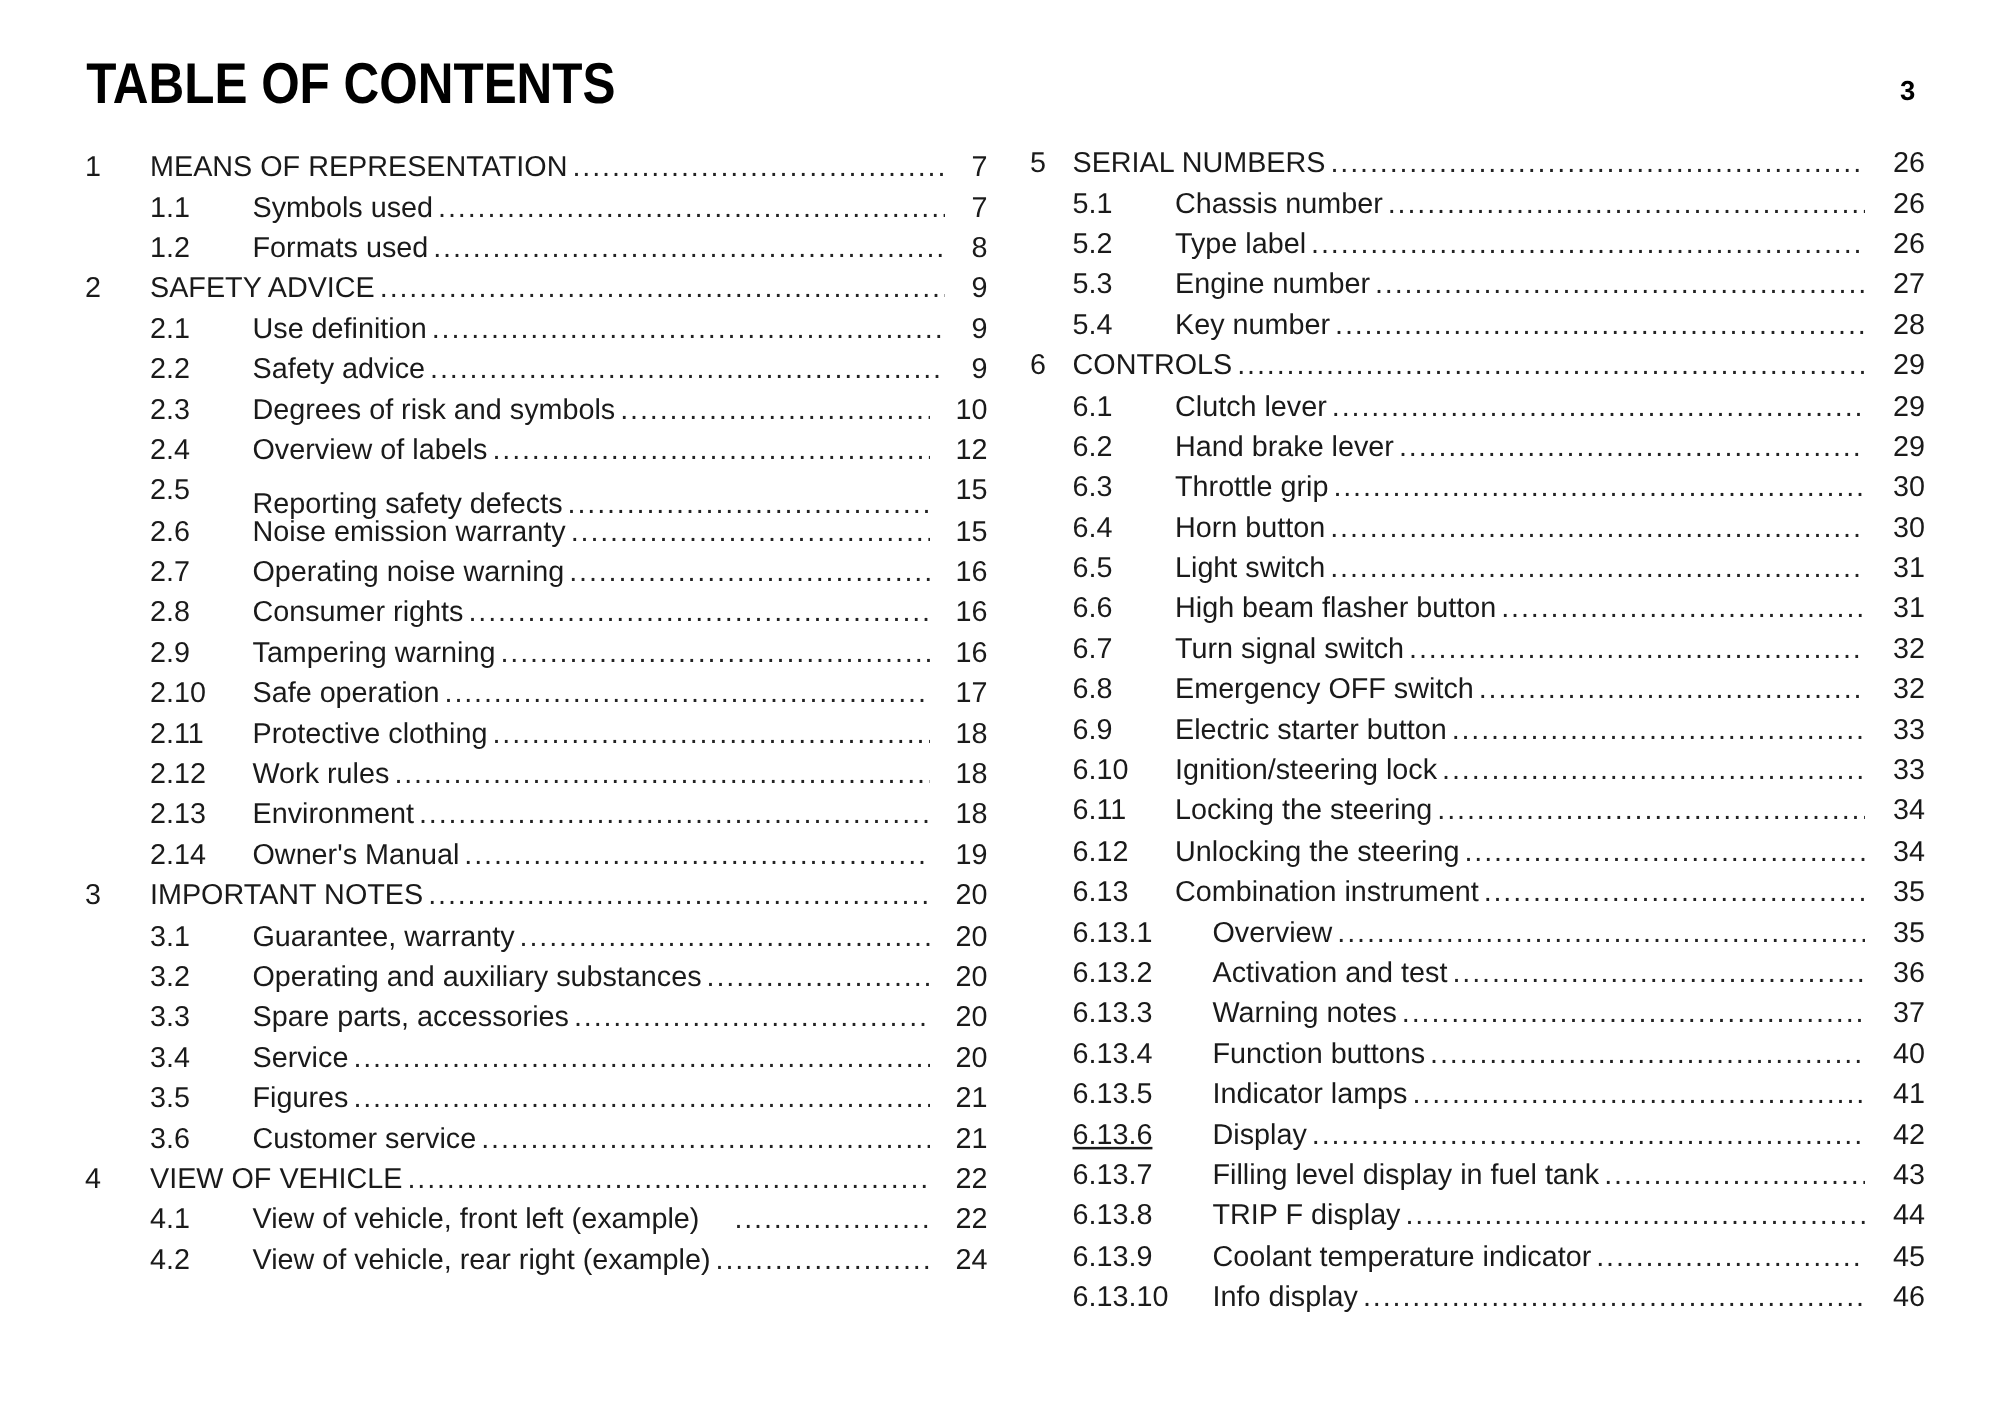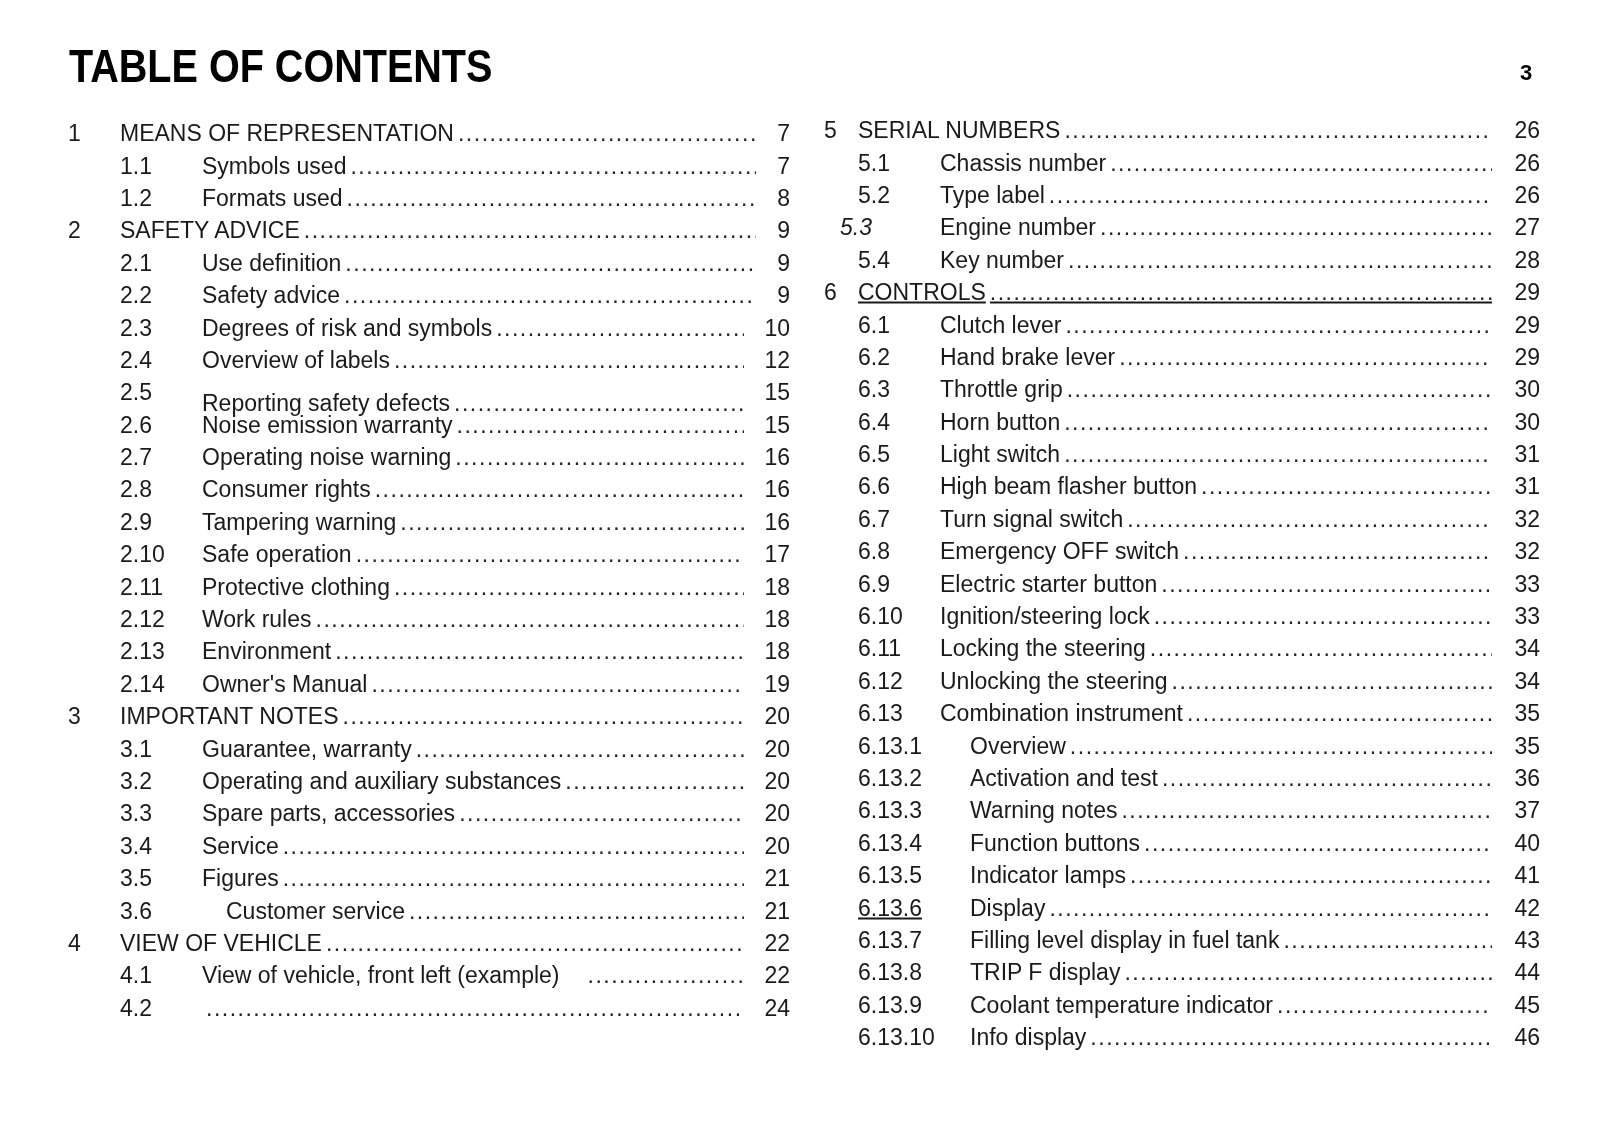--- a/index.html
+++ b/index.html
@@ -214,21 +214,21 @@
     <div class="row">
     <span class="num cond" style="left: 52px;">3.5</span>
     <span class="lbl" style="left: 134px; right: 40px;">
       <span class="cond-t">Figures</span>
       <span class="dots">........................................................................................................................................................................................................</span>
     </span>
     <span class="pg cond">21</span>
   </div>
     <div class="row">
     <span class="num cond" style="left: 52px;">3.6</span>
-    <span class="lbl" style="left: 134px; right: 40px; margin-left: 24px;">
+    <span class="lbl" style="left: 134px; right: 40px;">
       <span class="cond-t">Customer service</span>
       <span class="dots">........................................................................................................................................................................................................</span>
     </span>
     <span class="pg cond">21</span>
   </div>
     <div class="row">
     <span class="num cond" style="left: 0px;">4</span>
     <span class="lbl" style="left: 52px; right: 40px;">
       <span class="cond-t">VIEW OF VEHICLE</span>
       <span class="dots">........................................................................................................................................................................................................</span>
@@ -239,20 +239,21 @@
     <span class="num cond" style="left: 52px;">4.1</span>
     <span class="lbl" style="left: 134px; right: 40px; gap: 24px;">
       <span class="cond-t">View of vehicle, front left (example)</span>
       <span class="dots">........................................................................................................................................................................................................</span>
     </span>
     <span class="pg cond">22</span>
   </div>
     <div class="row">
     <span class="num cond" style="left: 52px;">4.2</span>
     <span class="lbl" style="left: 134px; right: 40px;">
+      <span class="cond-t">View of vehicle, rear right (example)</span>
       <span class="dots">........................................................................................................................................................................................................</span>
     </span>
     <span class="pg cond">24</span>
   </div>
   </div>
 <div class="col col-right" id="col-right">
     <div class="row">
     <span class="num cond" style="left: 0px;">5</span>
     <span class="lbl" style="left: 34px; right: 42px;">
       <span class="cond-t">SERIAL NUMBERS</span>
@@ -270,38 +271,38 @@
   </div>
     <div class="row">
     <span class="num cond" style="left: 34px;">5.2</span>
     <span class="lbl" style="left: 116px; right: 42px;">
       <span class="cond-t">Type label</span>
       <span class="dots">........................................................................................................................................................................................................</span>
     </span>
     <span class="pg cond">26</span>
   </div>
     <div class="row">
-    <span class="num cond" style="left: 16px; font-style: italic;">5.3</span>
+    <span class="num cond" style="left: 34px;">5.3</span>
     <span class="lbl" style="left: 116px; right: 42px;">
       <span class="cond-t">Engine number</span>
       <span class="dots">........................................................................................................................................................................................................</span>
     </span>
     <span class="pg cond">27</span>
   </div>
     <div class="row">
     <span class="num cond" style="left: 34px;">5.4</span>
     <span class="lbl" style="left: 116px; right: 42px;">
       <span class="cond-t">Key number</span>
       <span class="dots">........................................................................................................................................................................................................</span>
     </span>
     <span class="pg cond">28</span>
   </div>
     <div class="row">
     <span class="num cond" style="left: 0px;">6</span>
-    <span class="lbl" style="left: 34px; right: 42px; text-decoration: underline;">
+    <span class="lbl" style="left: 34px; right: 42px;">
       <span class="cond-t">CONTROLS</span>
       <span class="dots">........................................................................................................................................................................................................</span>
     </span>
     <span class="pg cond">29</span>
   </div>
     <div class="row">
     <span class="num cond" style="left: 34px;">6.1</span>
     <span class="lbl" style="left: 116px; right: 42px;">
       <span class="cond-t">Clutch lever</span>
       <span class="dots">........................................................................................................................................................................................................</span>

